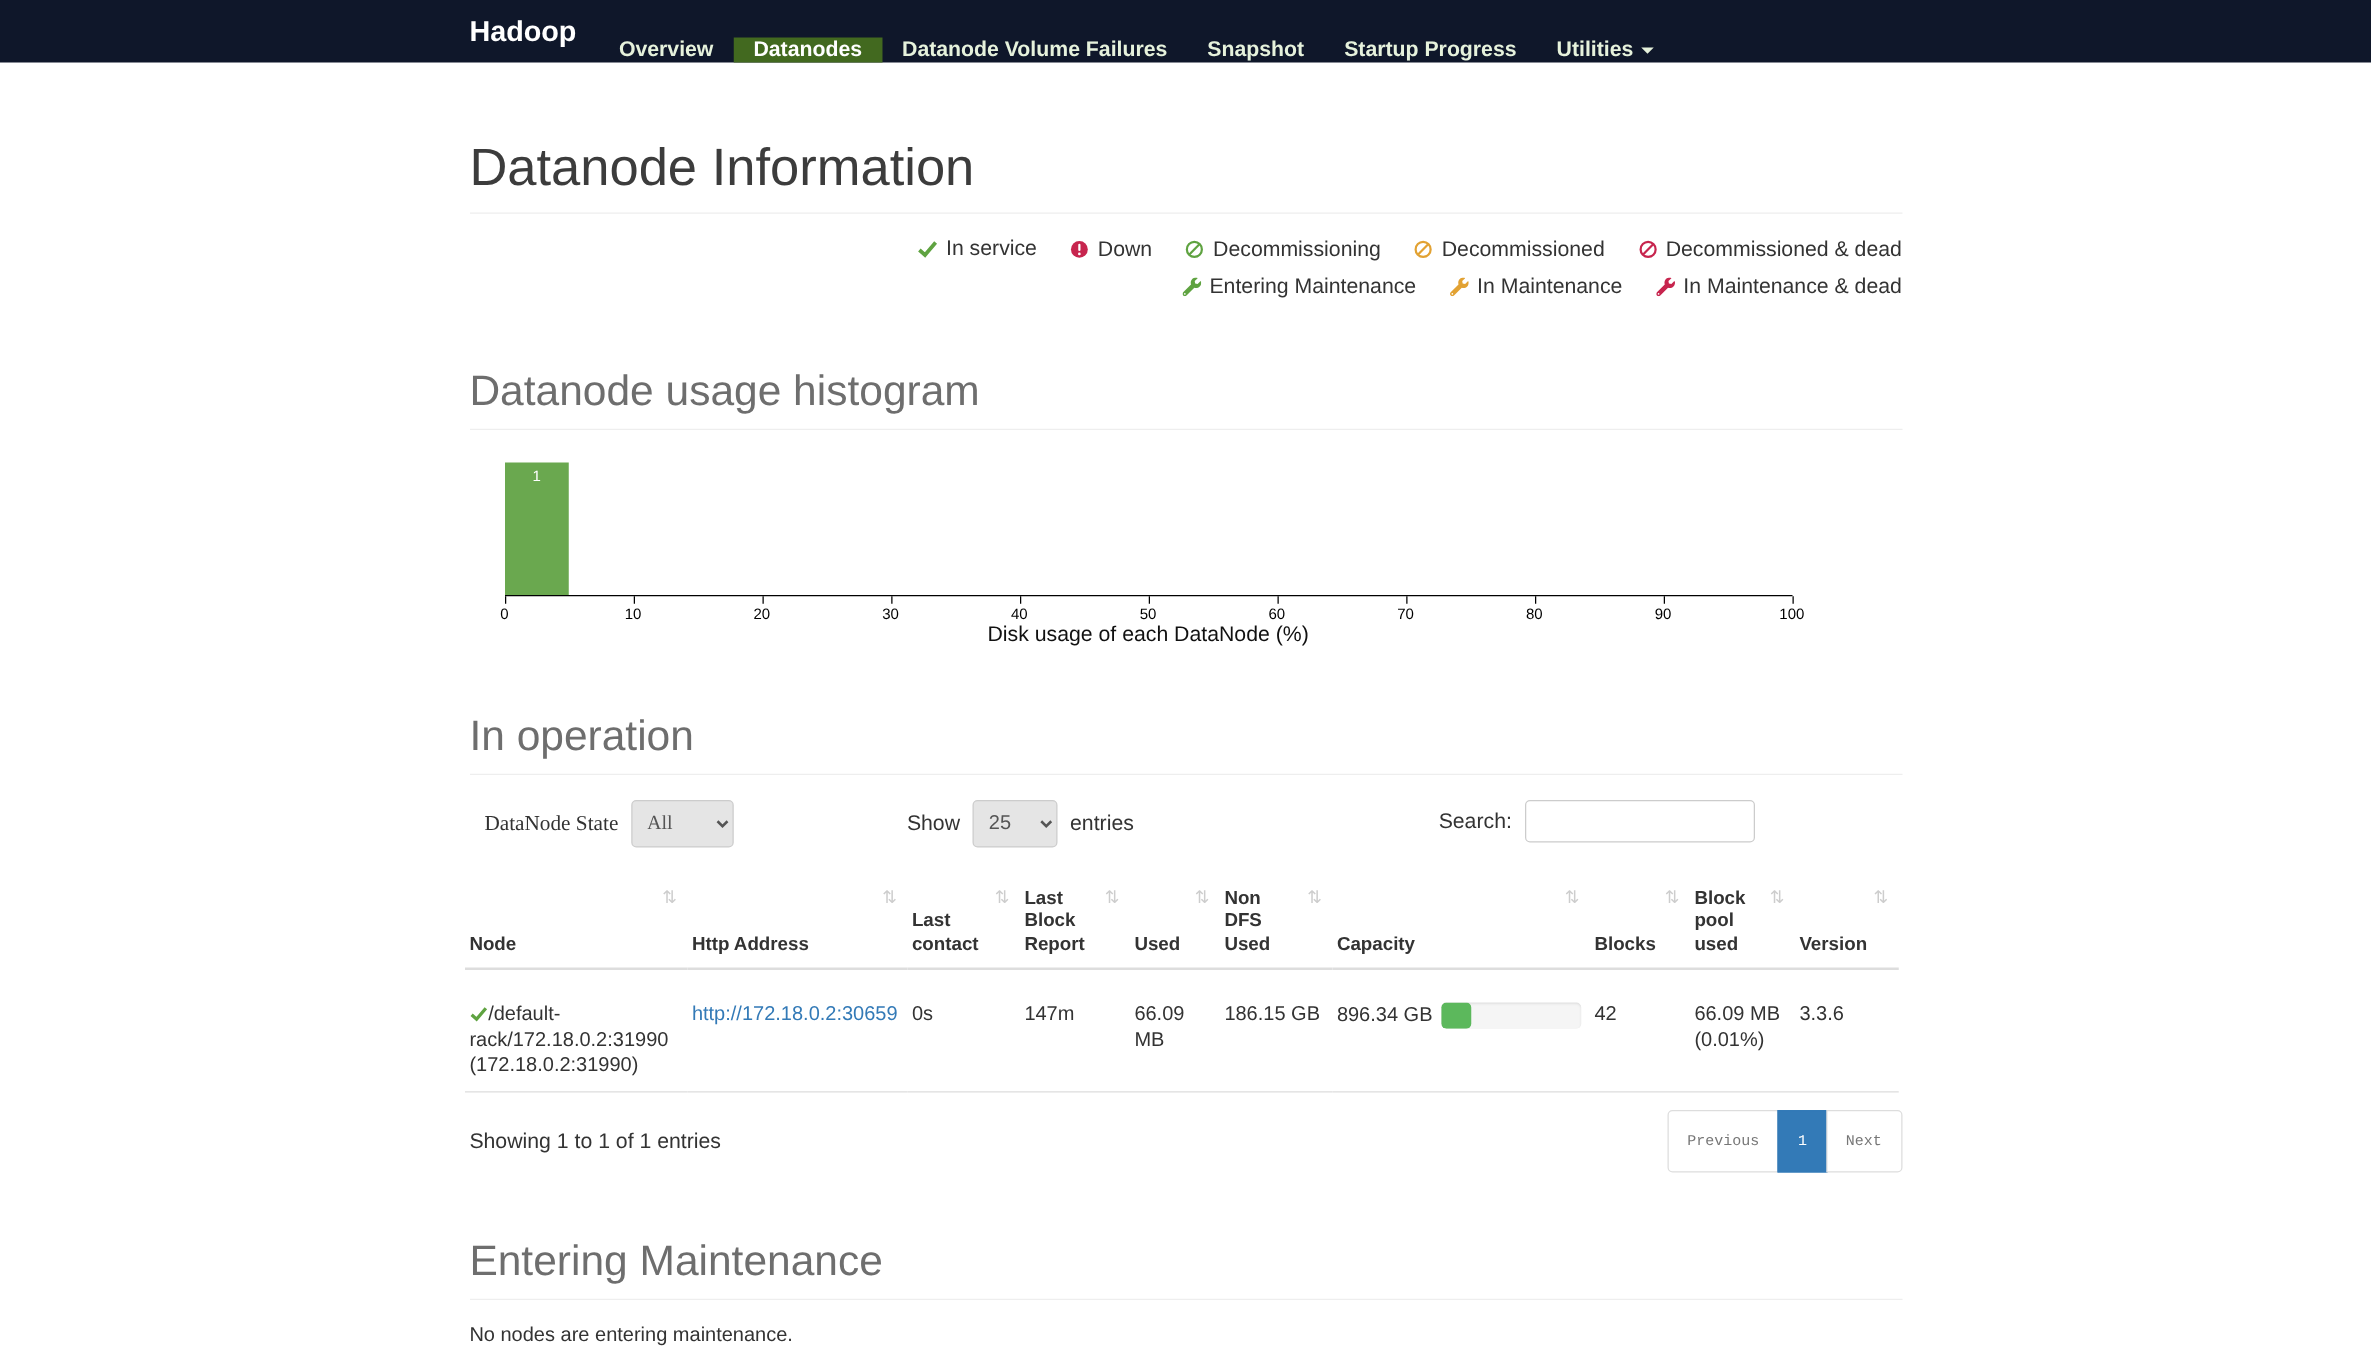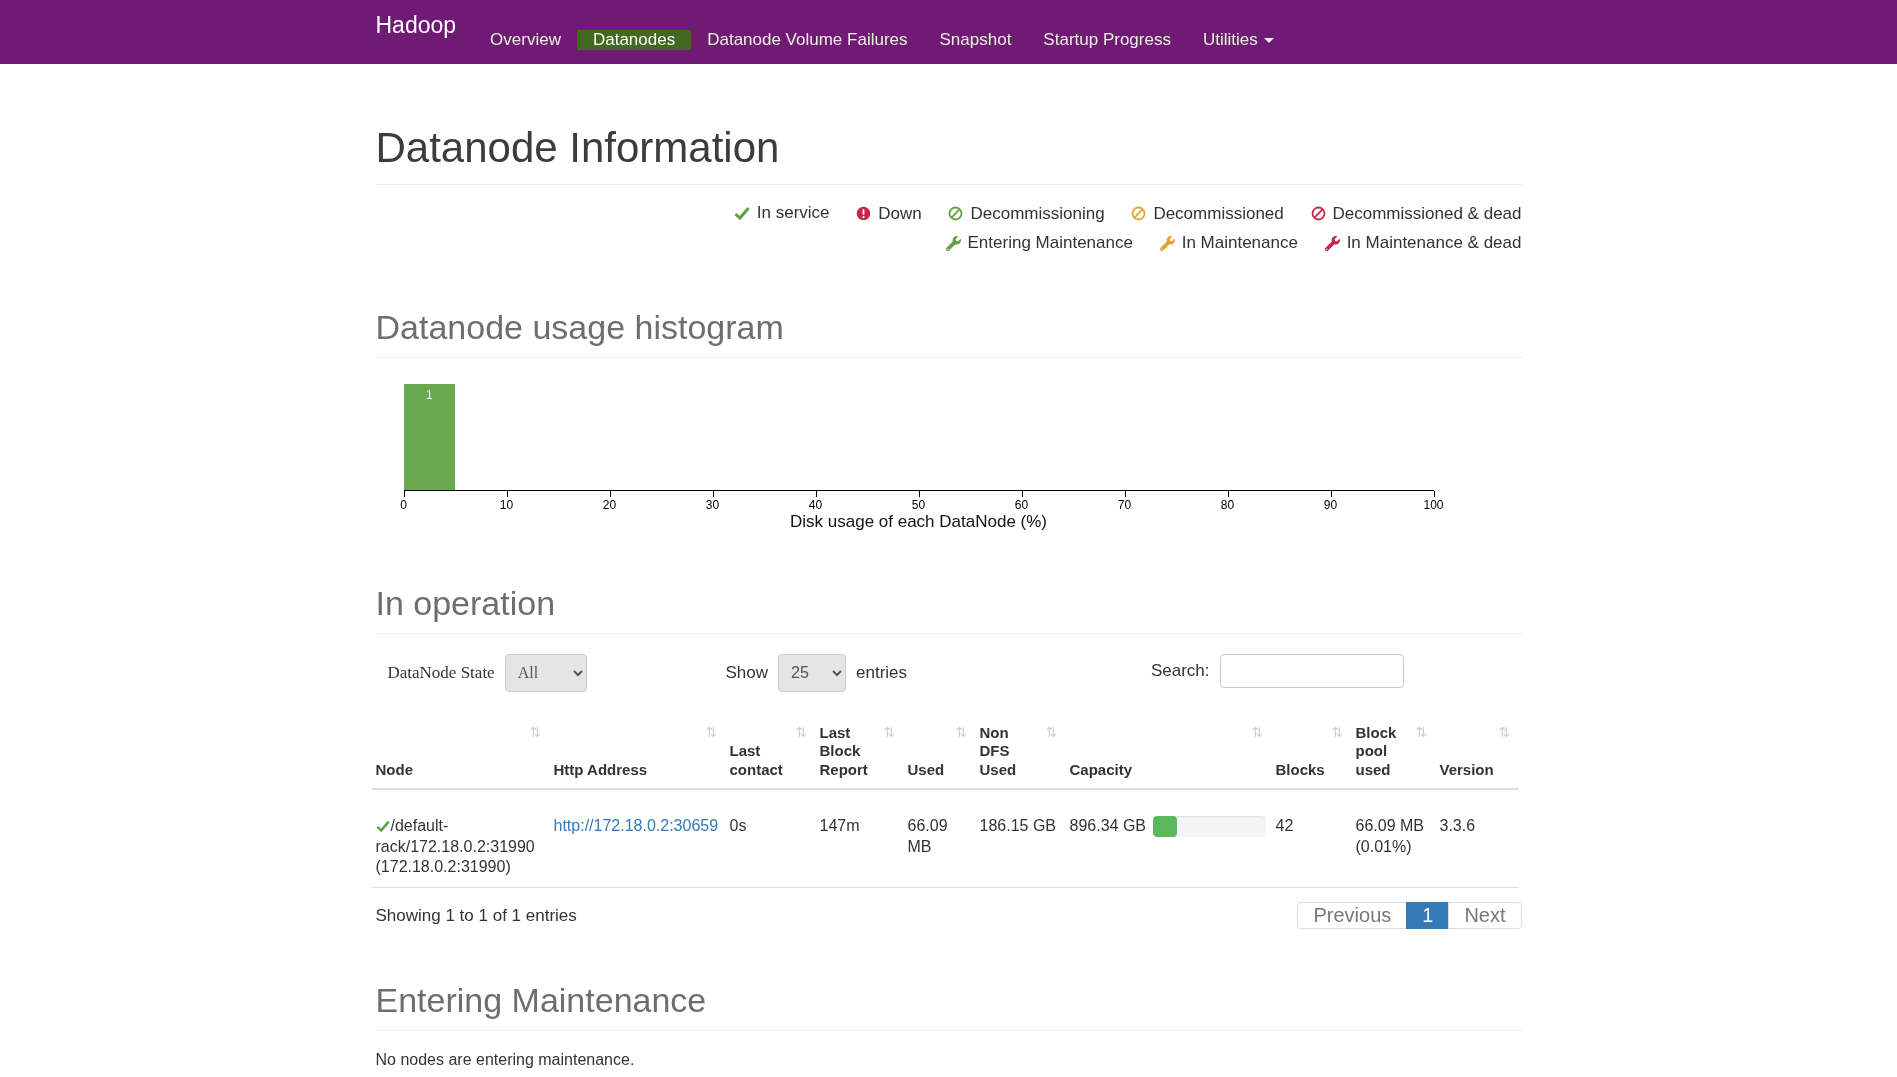--- a/index.html
+++ b/index.html
@@ -1,20 +1,20 @@
 <!DOCTYPE html>
 <html><head>
 <meta charset="utf-8">
 <style>
   * { box-sizing: border-box; }
   html,body { margin:0; padding:0; background:#fff; }
   body { font-family:"Liberation Sans","DejaVu Sans",sans-serif; font-size:17px; color:#333; min-width:1897px; }
 
   
-  .navbar { height:64px; background:#701a75; width:100%; }
+  .navbar { height:50px; background:#0f172a; width:100%;font-weight:bold; }
   .navbar .container { display:flex; align-items:stretch; height:50px; }
   .brand { color:#fff; font-size:23px; display:flex; align-items:center; padding:0 18px 0 0; text-decoration:none; }
   .nav-items { display:flex; align-items:flex-end; }
   .nav-item { display:flex; align-items:center; padding:0 16px; color:#e6f2dc; font-size:17px; cursor:pointer; white-space:nowrap; }
   .nav-item.active { background:#42691f; color:#fff; }
   .caret { display:inline-block; width:0; height:0; border-top:5px solid; border-left:5px solid transparent; border-right:5px solid transparent; margin-left:6px; vertical-align:middle; }
 
   .container { width:1146px; margin:0 auto; }
 
   
@@ -71,21 +71,21 @@
 
   .capacity-cell { white-space:nowrap; }
   .cap-bar { display:inline-block; vertical-align:middle; width:112px; height:21px; background:#f5f5f5; border-radius:4px;
              box-shadow:inset 0 1px 2px rgba(0,0,0,.1); overflow:hidden; margin-left:7px; }
   .cap-fill { display:block; height:100%; width:21%; background:#5cb85c; border-radius:4px; }
 
   
   .table-footer { display:flex; justify-content:space-between; align-items:center; margin-top:14px; }
   .table-info { font-size:17px; color:#333; }
   .pagination { display:flex; }
-  .page-btn { border:1px solid #ddd; background:#fff; color:#777; font-size:20px; padding:1px 15px; margin-left:-1px; cursor:pointer; font-family:Liberation Sans, sans-serif; }
+  .page-btn { border:1px solid #ddd; background:#fff; color:#777; font-size:12px; padding:17px 15px; margin-left:-1px; cursor:pointer; font-family:Liberation Mono, monospace; }
   .page-btn.first { border-radius:4px 0 0 4px; }
   .page-btn.last { border-radius:0 4px 4px 0; }
   .page-btn.active { background:#337ab7; border-color:#337ab7; color:#fff; }
 
   .empty-note { font-size:16px; color:#333; margin:6px 0 0 0; }
 </style>
 </head>
 <body>
 
 <div class="navbar">

